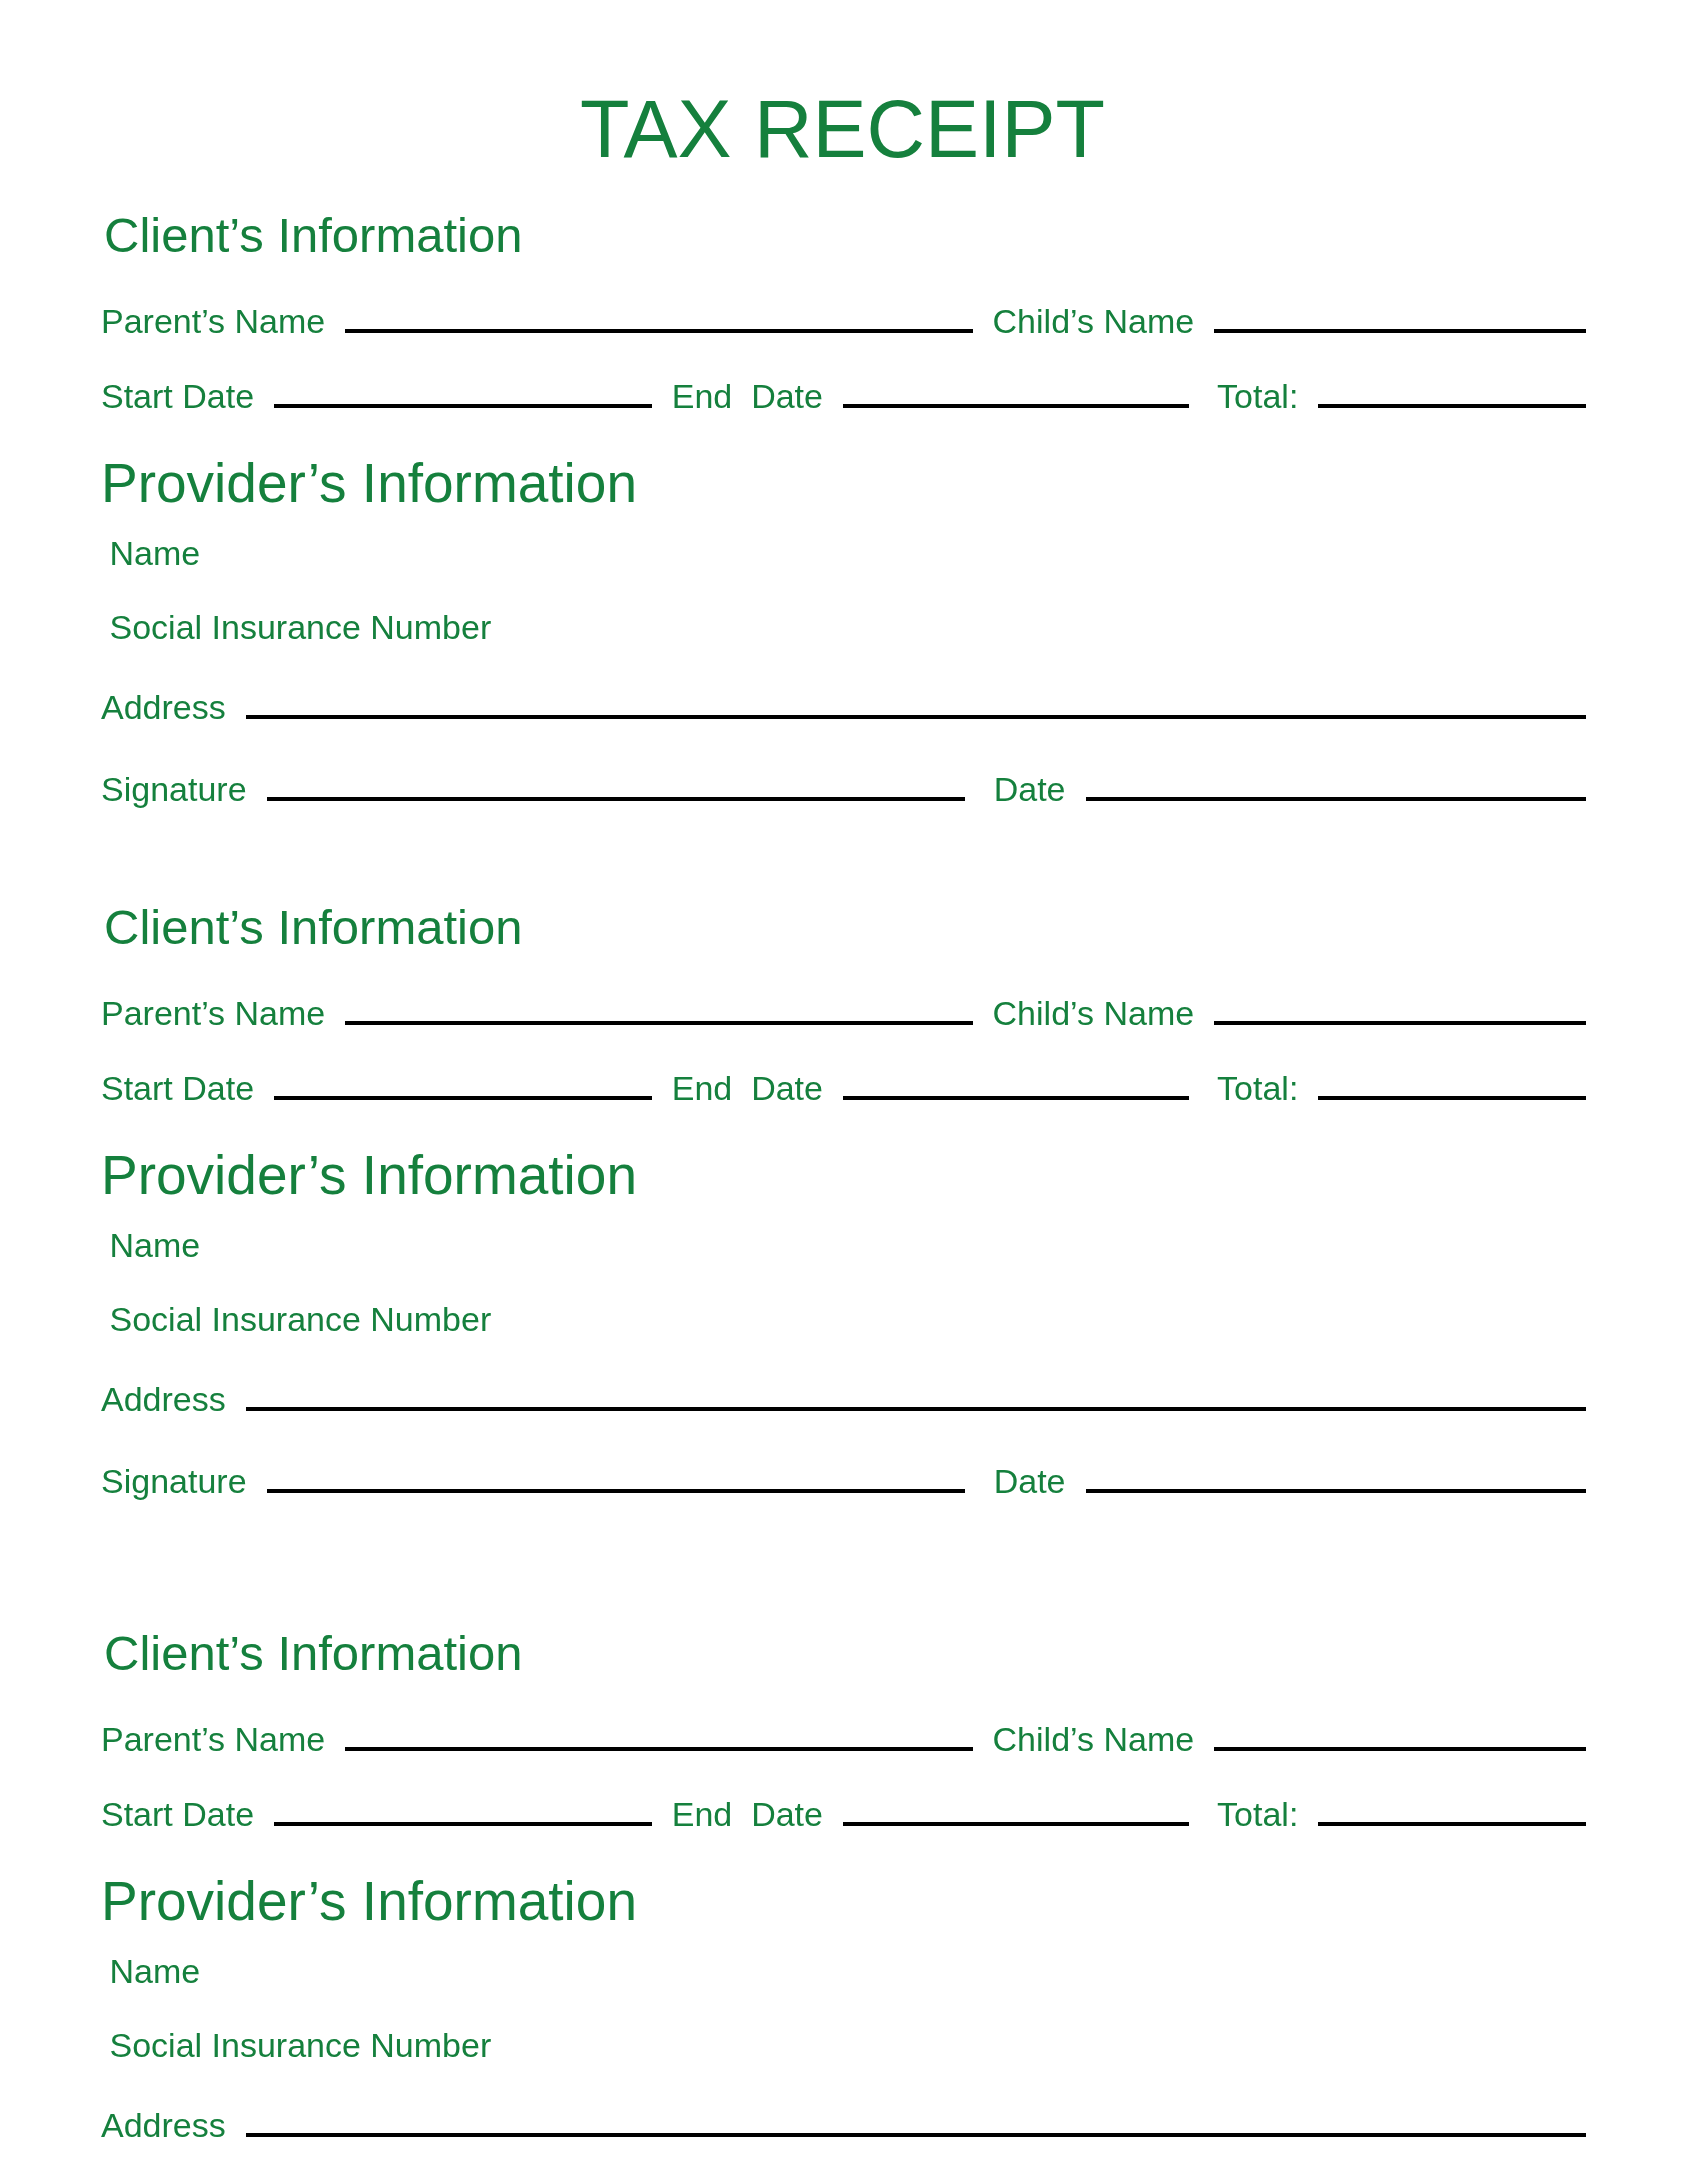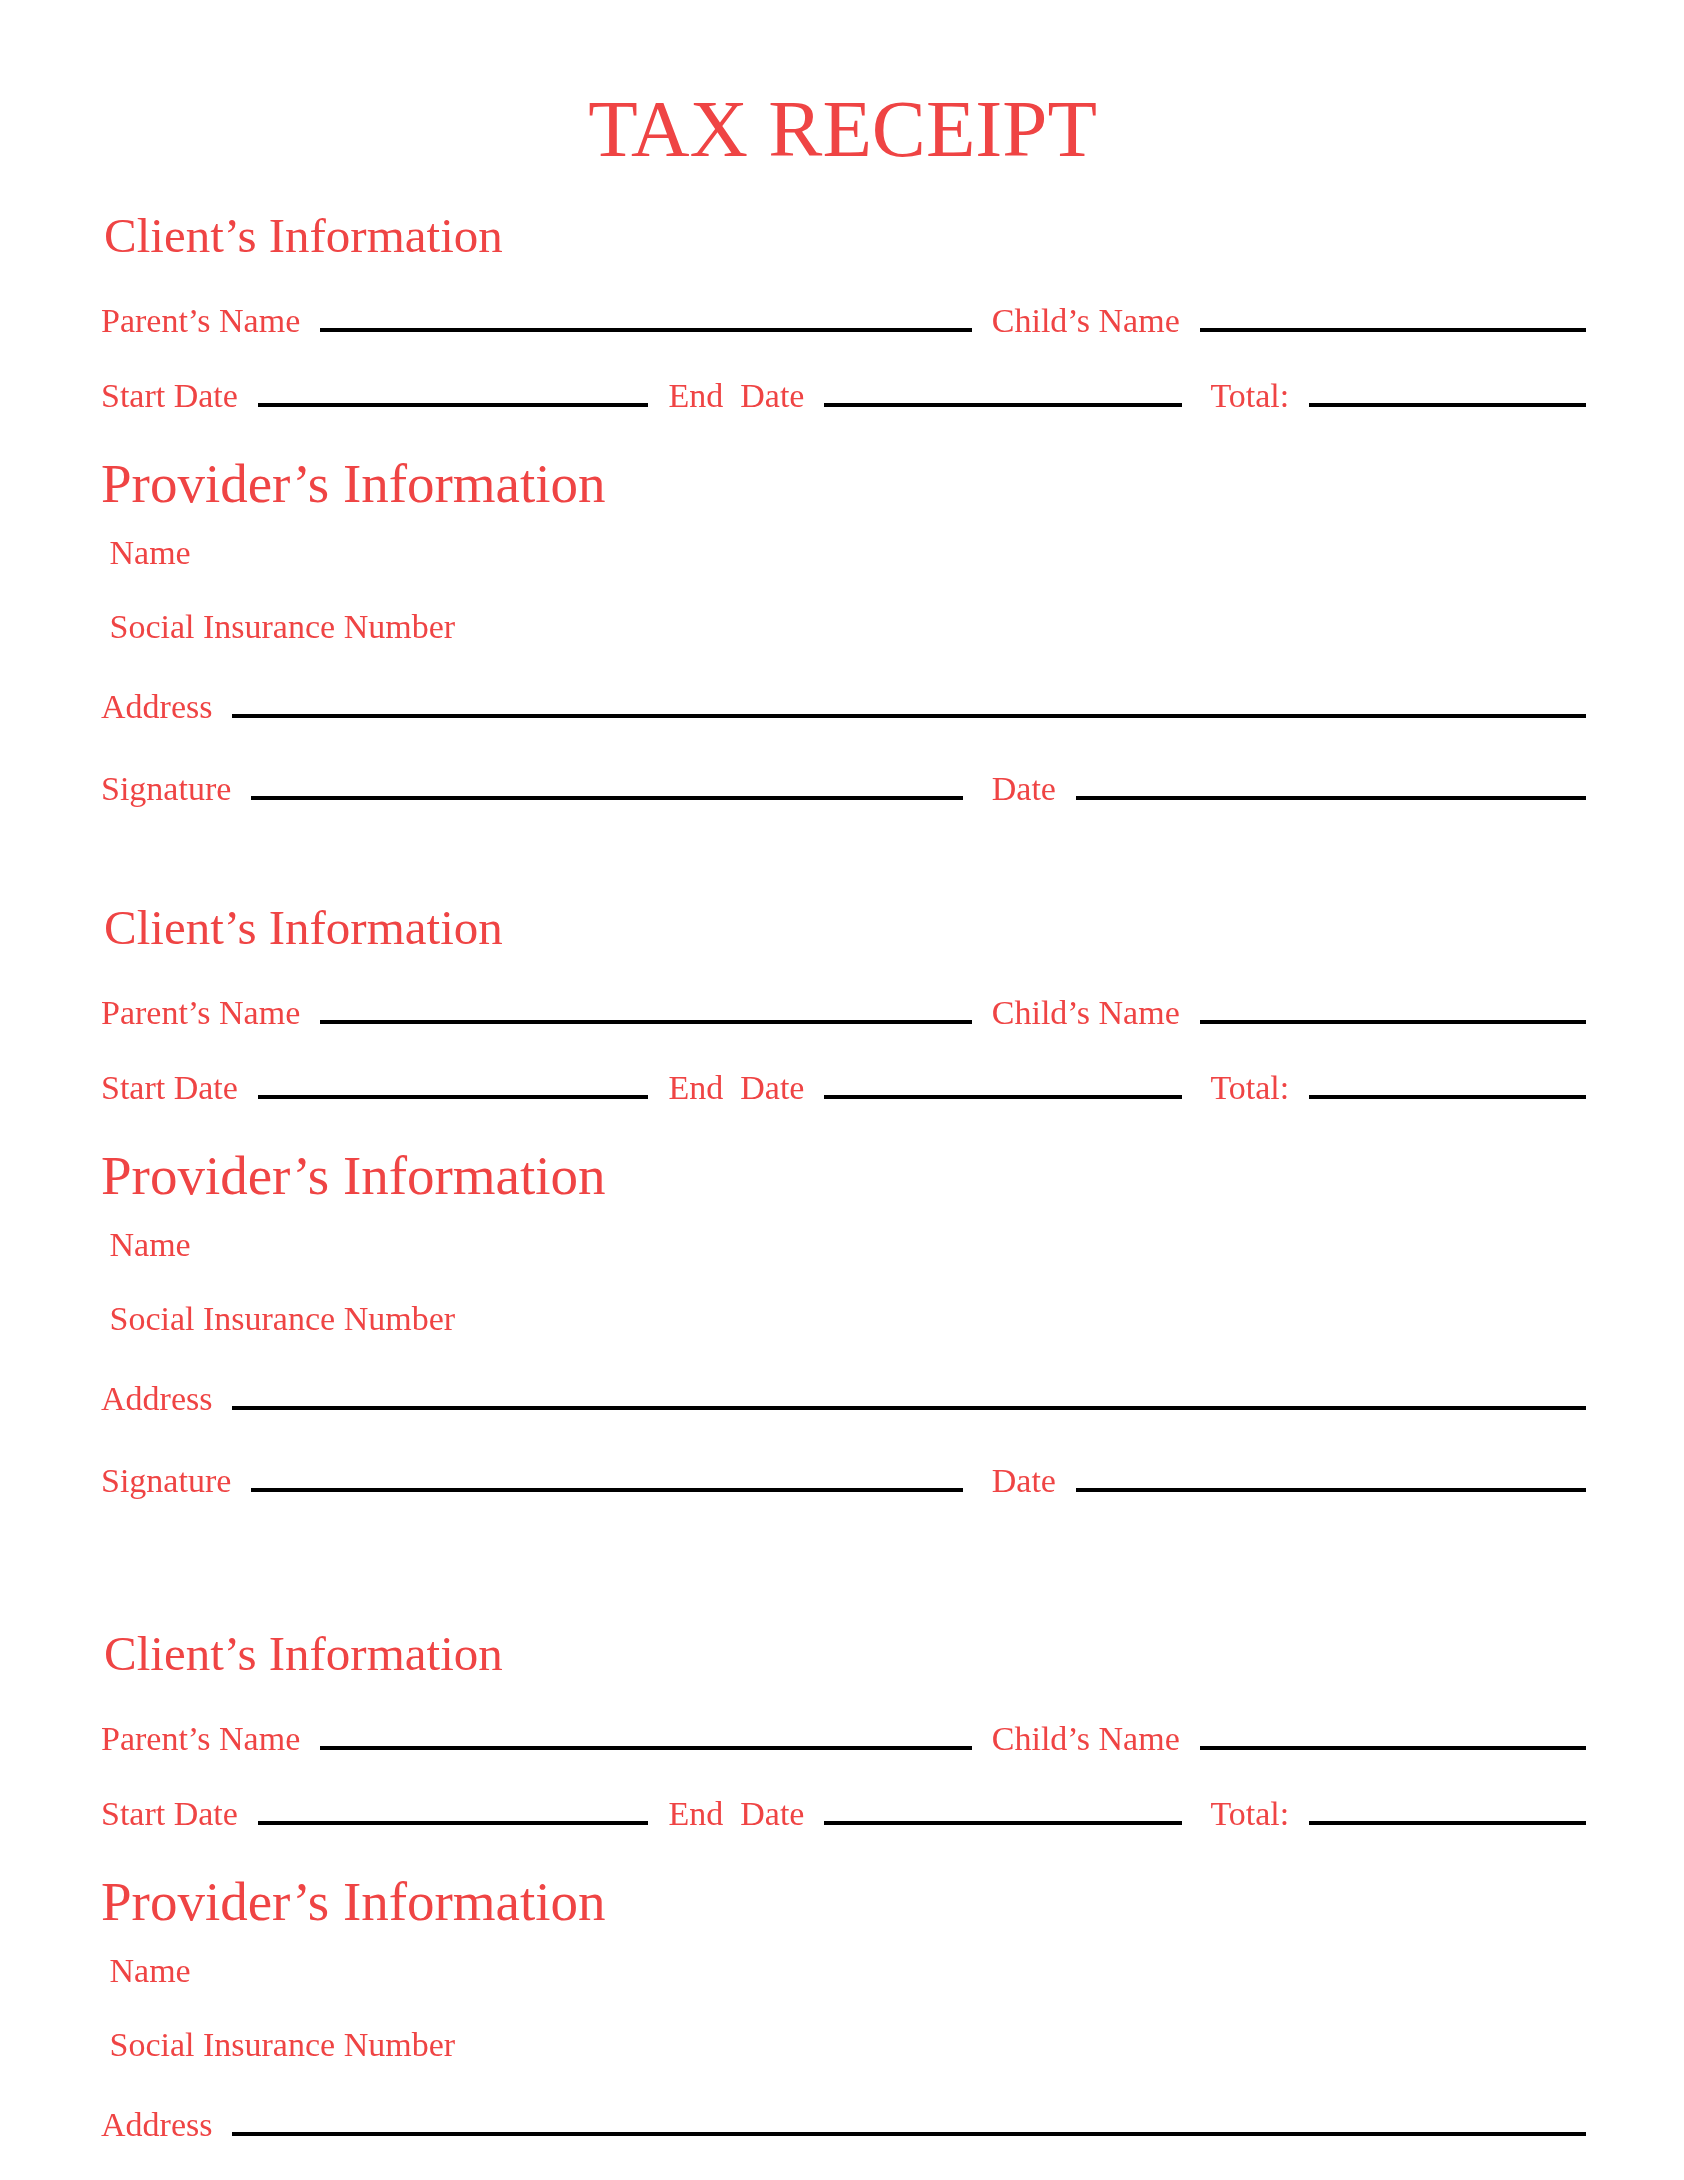--- a/index.html
+++ b/index.html
@@ -1,18 +1,18 @@
 <!DOCTYPE html>
 <html style="font-size:13.6px"><head>
 <meta charset="utf-8">
 <style>
   html,body{margin:0;padding:0;background:#ffffff;}
   .page{
     width:1685px;height:2181px;overflow:hidden;background:#ffffff;
-    color:#ef4444;font-family:Liberation Serif, serif;
+    color:#15803d;font-family:Liberation Sans, sans-serif;
     display:flex;flex-direction:column;
   }
   .title{
     font-size:81px;line-height:1;text-align:center;margin-top:89px;
     white-space:pre;font-weight:400;
   }
   .section{padding:0 99px 0 101px;}
   .sec-mt-first{margin-top:38px;}
   .sec-mt-mid{margin-top:34px;}
   .sec-mt-last{margin-top:51px;}

